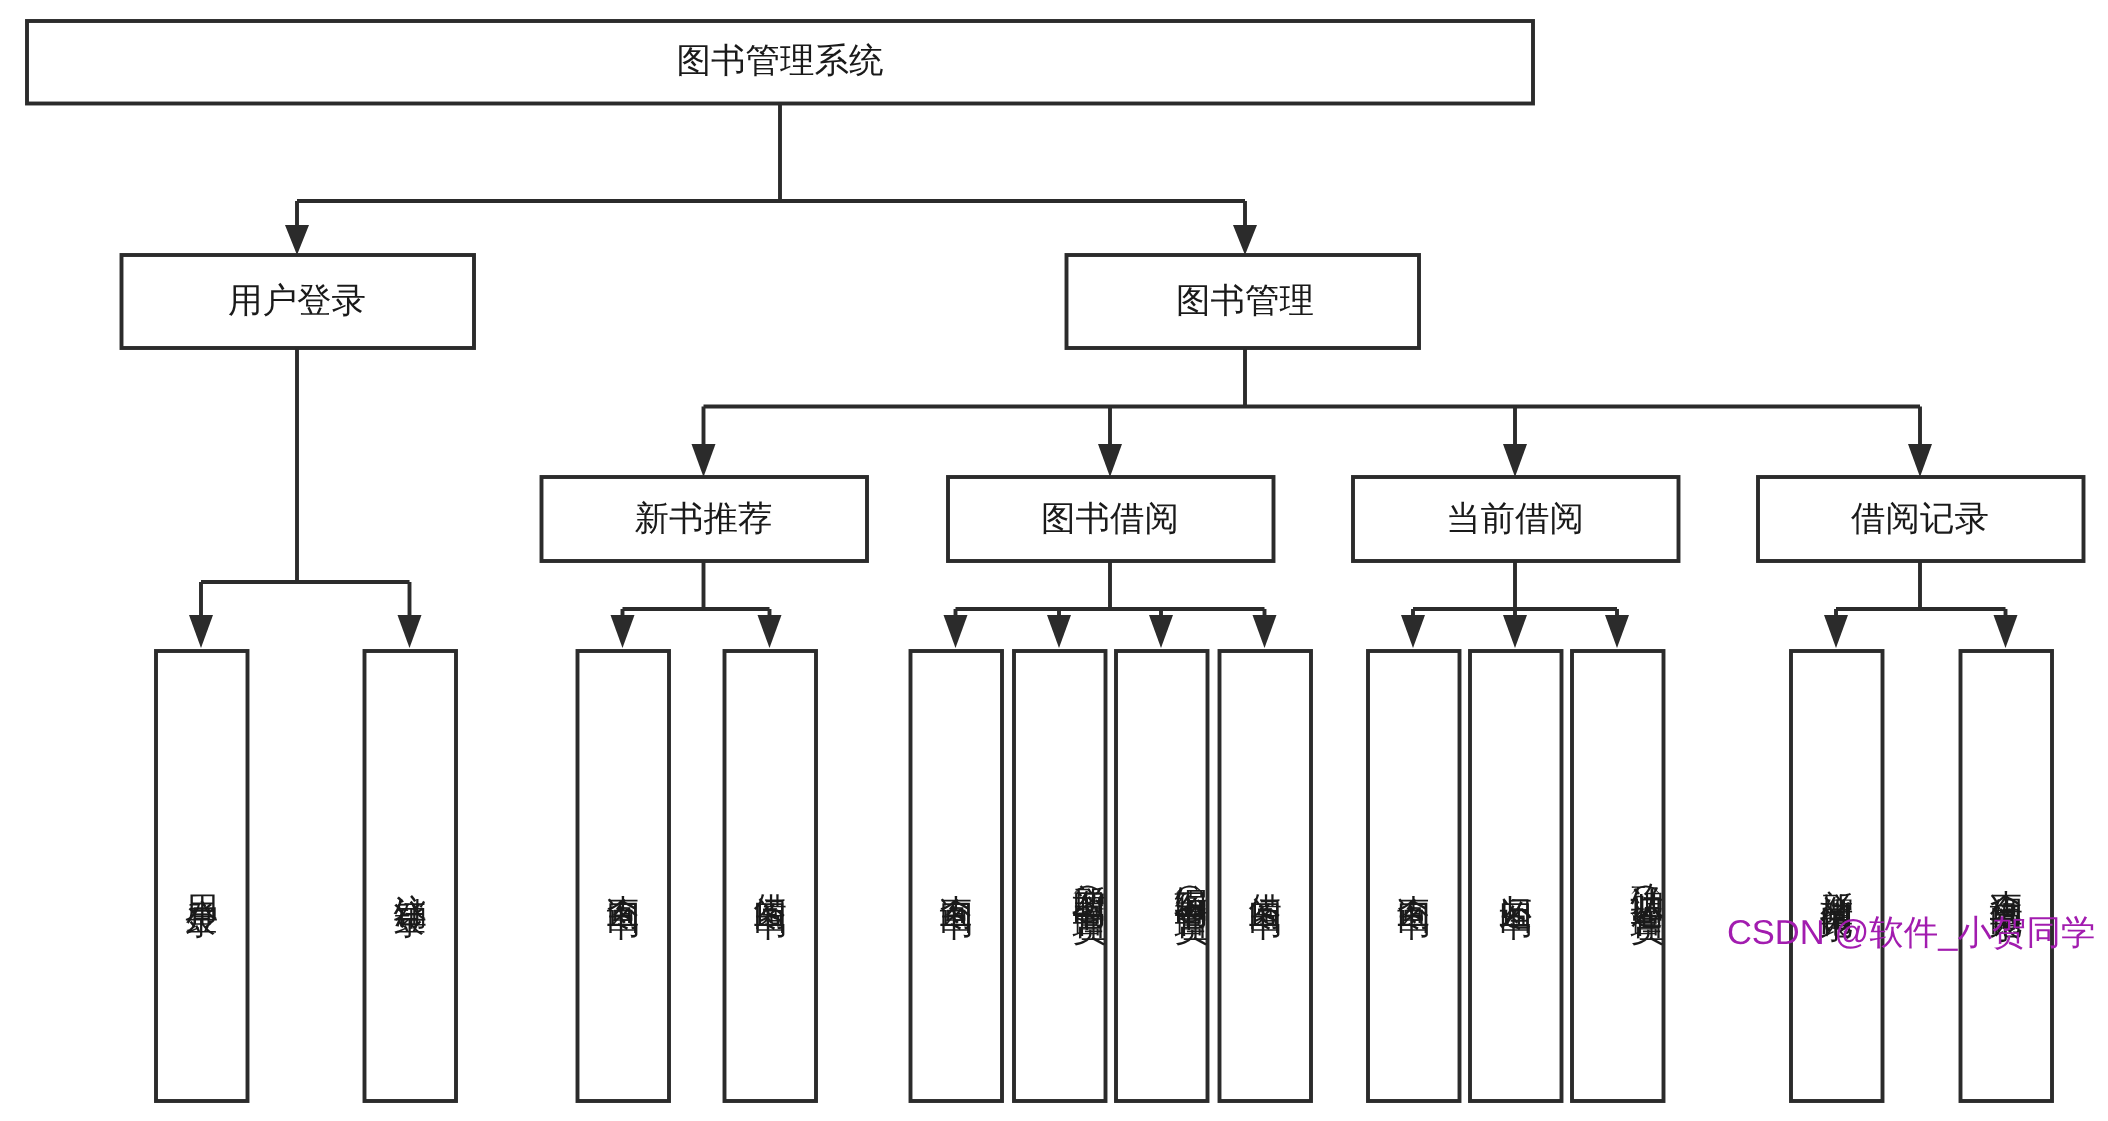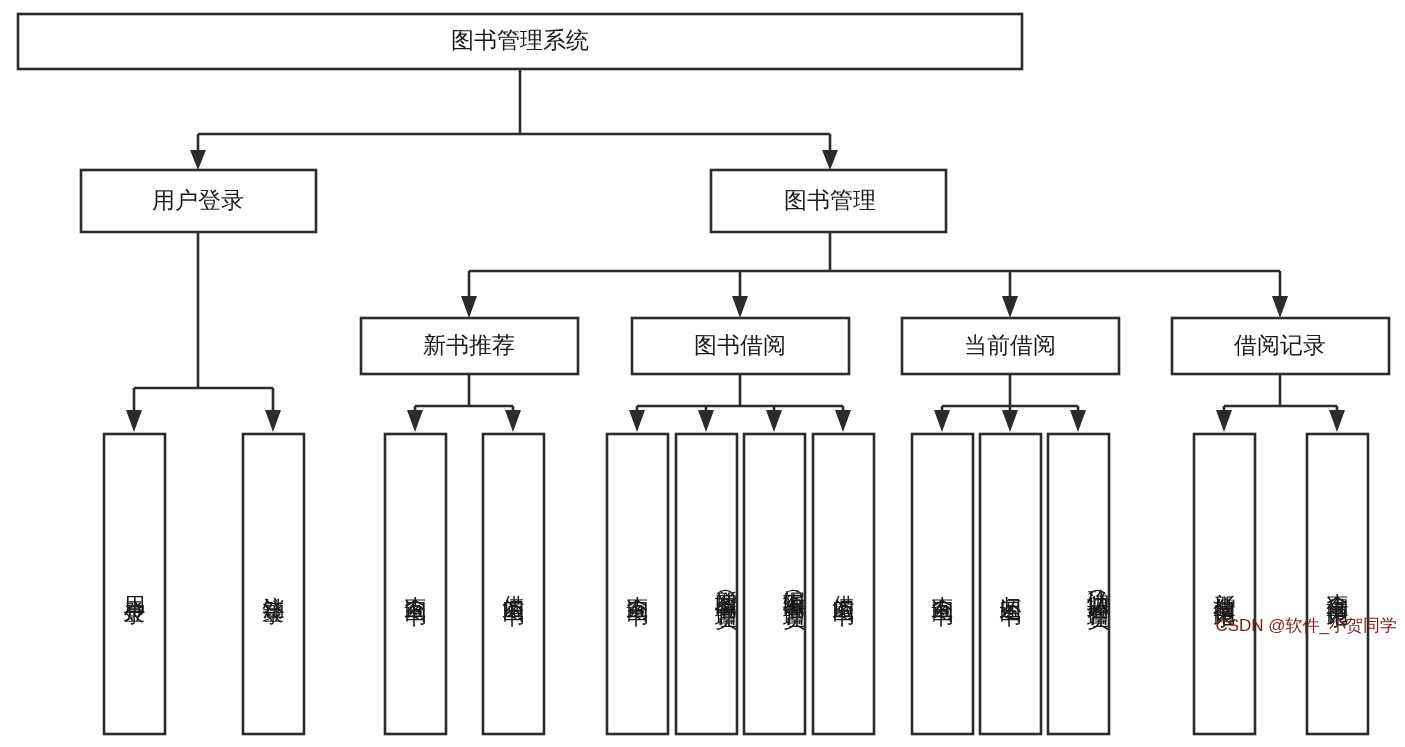--- a/index.html
+++ b/index.html
@@ -61,22 +61,22 @@
     display: flex;
     align-items: center;
     justify-content: center;
     pointer-events: none;
   }
   .watermark {
     position: absolute;
     right: 8px;
     bottom: 6px;
     font-family: "Liberation Sans", "DejaVu Sans", sans-serif;
-    font-size: 17px;
-    color: #7f1d1d;
+    font-size: 23px;
+    color: #a21caf;
     white-space: nowrap;
   }
 </style>
 </head>
 <body>
 
 <div id="diagram-root">
 
   <svg class="flow" viewBox="0 0 1405 747" xmlns="http://www.w3.org/2000/svg">
 

